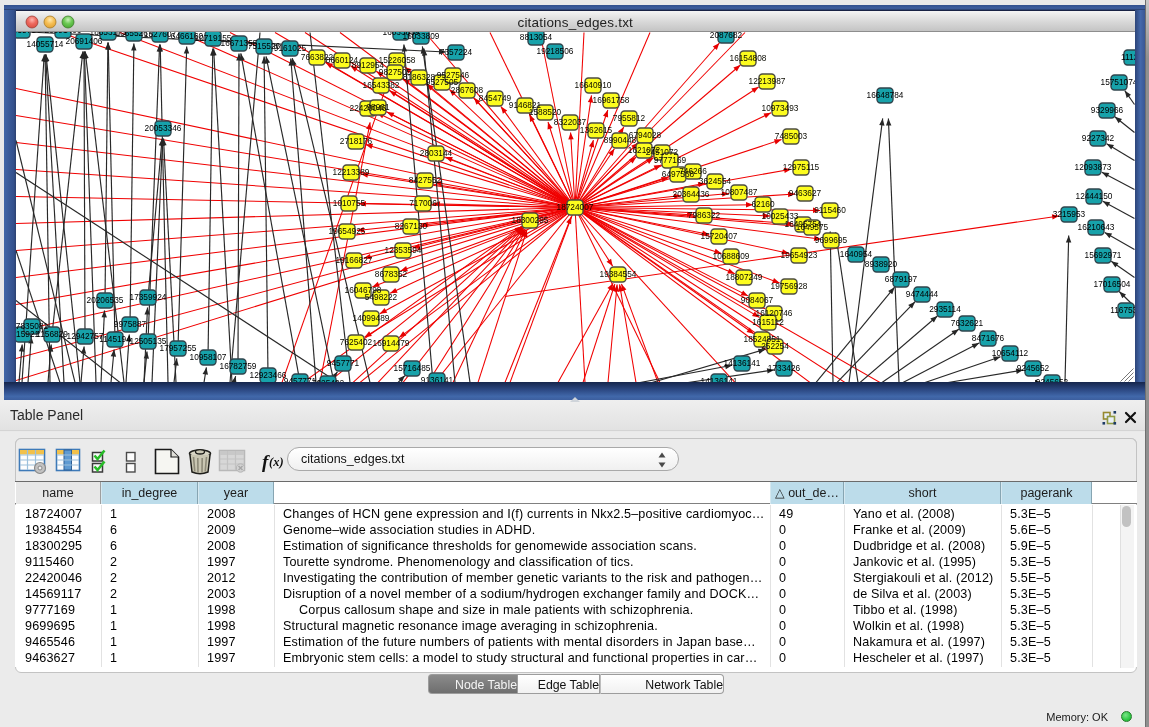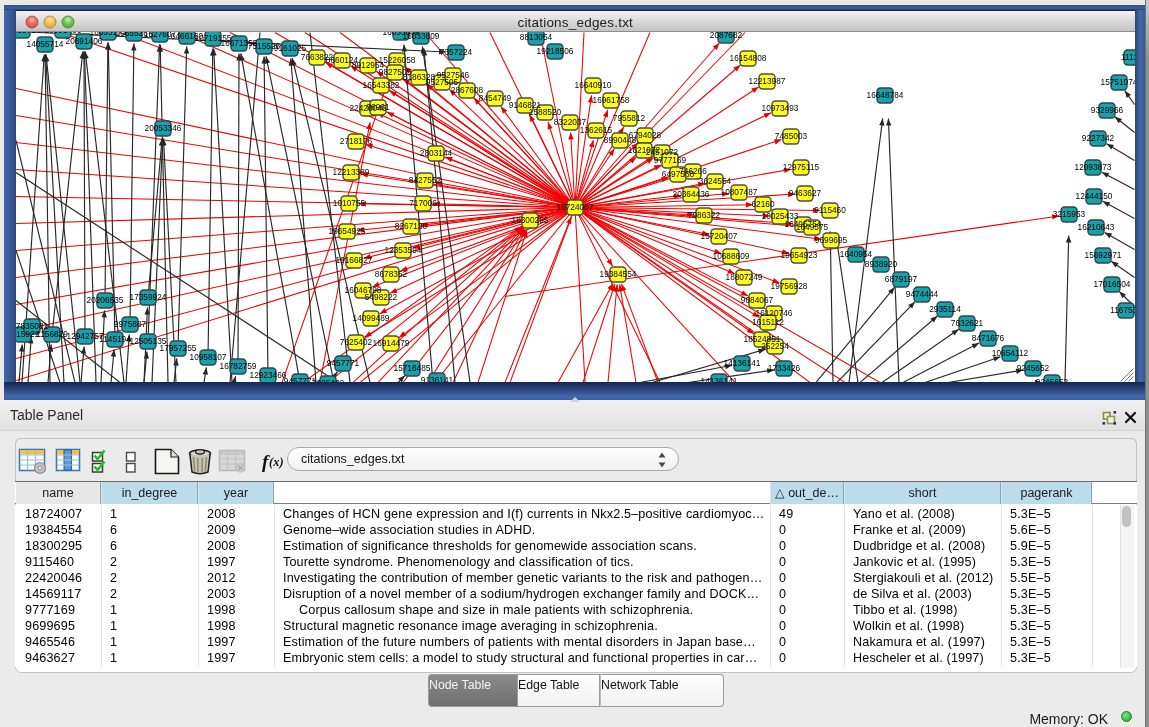--- a/index.html
+++ b/index.html
@@ -22,25 +22,25 @@
 .thead{position:absolute;left:15px;top:481px;width:1122px;height:23px;border-top:1px solid #6b6b6b;border-bottom:1px solid #808080;background:#fff}
 .hcell{position:absolute;top:0;height:22px;background:#bcdcea;border-right:1px solid #87a5b2;border-left:1px solid #d5e8f0;text-align:center;font-size:12.5px;color:#1c1c1c;line-height:22px}
 .hcell.gray{background:#e7e7e7;border-right:1px solid #9e9e9e;border-left:none}
 .trows{position:absolute;left:15px;top:505px;width:1122px;height:162px;background:#fff;overflow:hidden}
 .trow{position:absolute;left:0;width:1122px;height:16.1px}
 .tcell{position:absolute;top:1.5px;font-size:12.6px;letter-spacing:0.15px;color:#000;white-space:nowrap;overflow:hidden}
 .vline{position:absolute;top:0;height:162px;width:1px;background:#e2e2e2}
 #scrolltrack{position:absolute;left:1120px;top:505px;width:14px;height:163px;background:#f4f4f4;border-left:1px solid #e0e0e0}
 #scrollthumb{position:absolute;left:1122px;top:506px;width:9px;height:21px;background:#c2c2c2;border-radius:4.5px}
 #tabs{position:absolute;left:428px;top:674px;height:20.5px}
-.tab{position:absolute;top:0;height:33px;font-size:12.3px;text-align:left;line-height:20.5px;border:1px solid #9c9c9c}
+.tab{position:absolute;top:0;height:20px;font-size:12.3px;text-align:right;line-height:20.5px;border:1px solid #9c9c9c}
 .tab.sel{background:linear-gradient(#8b8b8b,#6e6e6e);color:#f4f4f4;border-radius:4px 0 0 4px;border-right:none}
 .tab.mid{background:linear-gradient(#ffffff,#f1f1f1);color:#111}
 .tab.last{background:linear-gradient(#ffffff,#f1f1f1);color:#111;border-radius:0 4px 4px 0;border-left:1px solid #bdbdbd}
-#memtext{position:absolute;right:41px;top:711px;font-size:14px;color:#1a1a1a}
+#memtext{position:absolute;right:41px;top:711px;font-size:11px;color:#1a1a1a}
 #memdot{position:absolute;left:1121px;top:711px;width:11px;height:11px;border-radius:50%;background:radial-gradient(circle at 40% 35%,#7ce489,#2ec844 60%,#1ea834);border:1px solid #267a2b}
 #collapsearrow{position:absolute;left:570px;top:397px;width:0;height:0;border-left:5.5px solid transparent;border-right:5.5px solid transparent;border-bottom:5px solid #cfd4da}
 </style></head>
 <body>
 <div id="app">
  <div id="frame">
   <div class="topband"></div>
       <div class="leftband"></div>
       <div class="rightband"></div>
       <div class="botband"></div>

